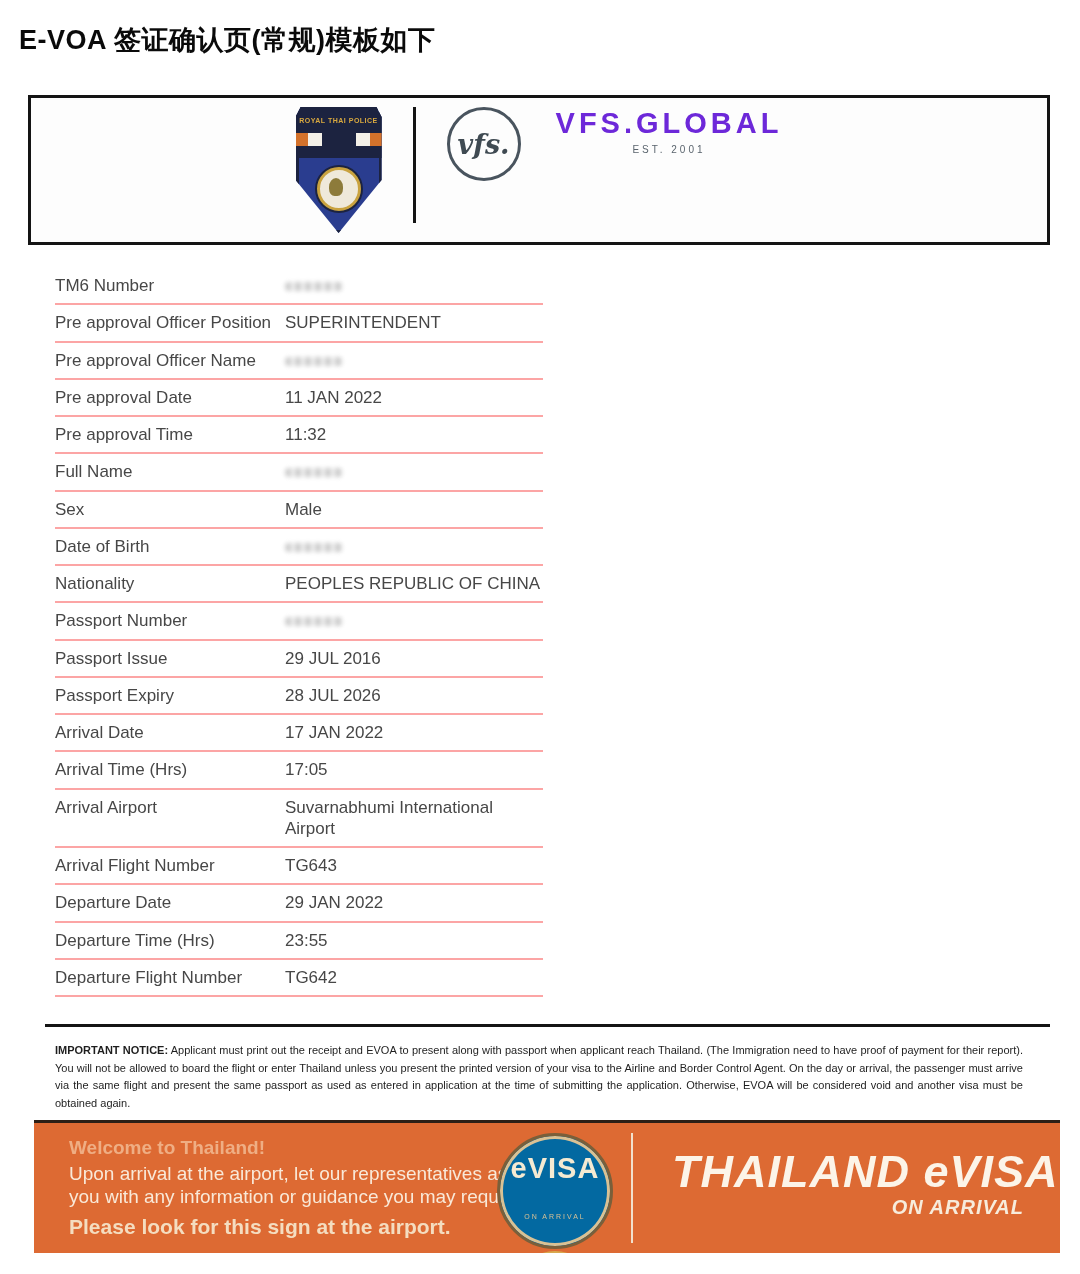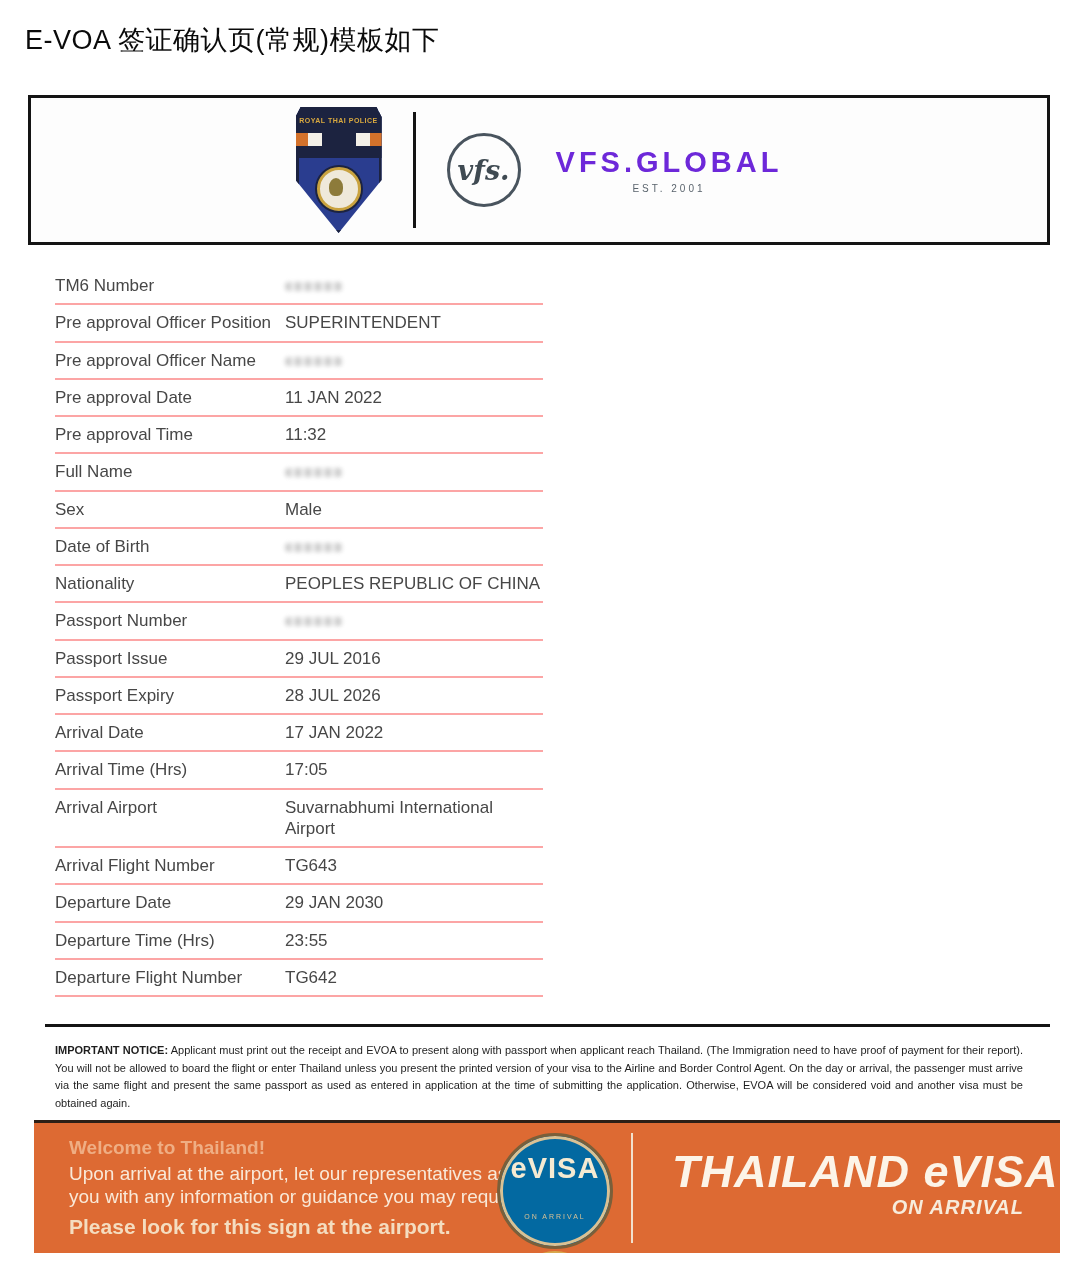--- a/index.html
+++ b/index.html
@@ -1,25 +1,25 @@
 <!DOCTYPE html>
 <html><head>
 <meta charset="utf-8">
 <style>
   html,body{margin:0;padding:0;background:#ffffff;}
   body{font-family:"Liberation Sans","DejaVu Sans",sans-serif;}
   .page{position:relative;width:1080px;height:1274px;background:#ffffff;overflow:hidden;}
 
   
-  .doc-title{position:absolute;left:25px;top:22px;font-size:27px;font-weight:normal;color:#0a0a0a;letter-spacing:0.5px;}
+  .doc-title{position:absolute;left:19px;top:22px;font-size:27px;font-weight:bold;color:#0a0a0a;letter-spacing:0.5px;}
 
   
   .header-box{position:absolute;left:28px;top:95px;width:1022px;height:150px;border:3px solid #141414;
     box-sizing:border-box;display:flex;align-items:center;justify-content:center;background:#fdfdfd;}
-  .logo-group{display:flex;align-items:center;gap:31px;}
+  .logo-group{display:flex;align-items:flex-start;gap:31px;}
 
   .police-badge{width:86px;height:126px;position:relative;
     clip-path:polygon(6% 0,94% 0,100% 8%,100% 58%,50% 100%,0 58%,0 8%);
     background:#2a3d8f;box-shadow:inset 0 0 0 3px #1c2340;}
   .pb-top{position:absolute;top:0;left:0;right:0;height:26px;background:#1c2340;
     display:flex;align-items:center;justify-content:center;color:#d9a93f;font-size:7px;font-weight:bold;letter-spacing:0.5px;}
   .pb-stripe{position:absolute;top:26px;left:0;right:0;height:13px;
     background:linear-gradient(90deg,#d4722b 0 14%,#f3f0e8 14% 30%,#1c2340 30% 70%,#f3f0e8 70% 86%,#d4722b 86% 100%);}
   .pb-band2{position:absolute;top:39px;left:0;right:0;height:12px;background:#1c2340;
     display:flex;align-items:center;justify-content:center;color:#d9a93f;font-size:5px;letter-spacing:0.5px;}
@@ -166,21 +166,21 @@
       <div class="trow">
         <div class="tlabel">Arrival Airport</div>
         <div class="tvalue">Suvarnabhumi International Airport</div>
       </div>
       <div class="trow">
         <div class="tlabel">Arrival Flight Number</div>
         <div class="tvalue">TG643</div>
       </div>
       <div class="trow">
         <div class="tlabel">Departure Date</div>
-        <div class="tvalue">29 JAN 2030</div>
+        <div class="tvalue">29 JAN 2022</div>
       </div>
       <div class="trow">
         <div class="tlabel">Departure Time (Hrs)</div>
         <div class="tvalue">23:55</div>
       </div>
       <div class="trow">
         <div class="tlabel">Departure Flight Number</div>
         <div class="tvalue">TG642</div>
       </div>
     </div>

